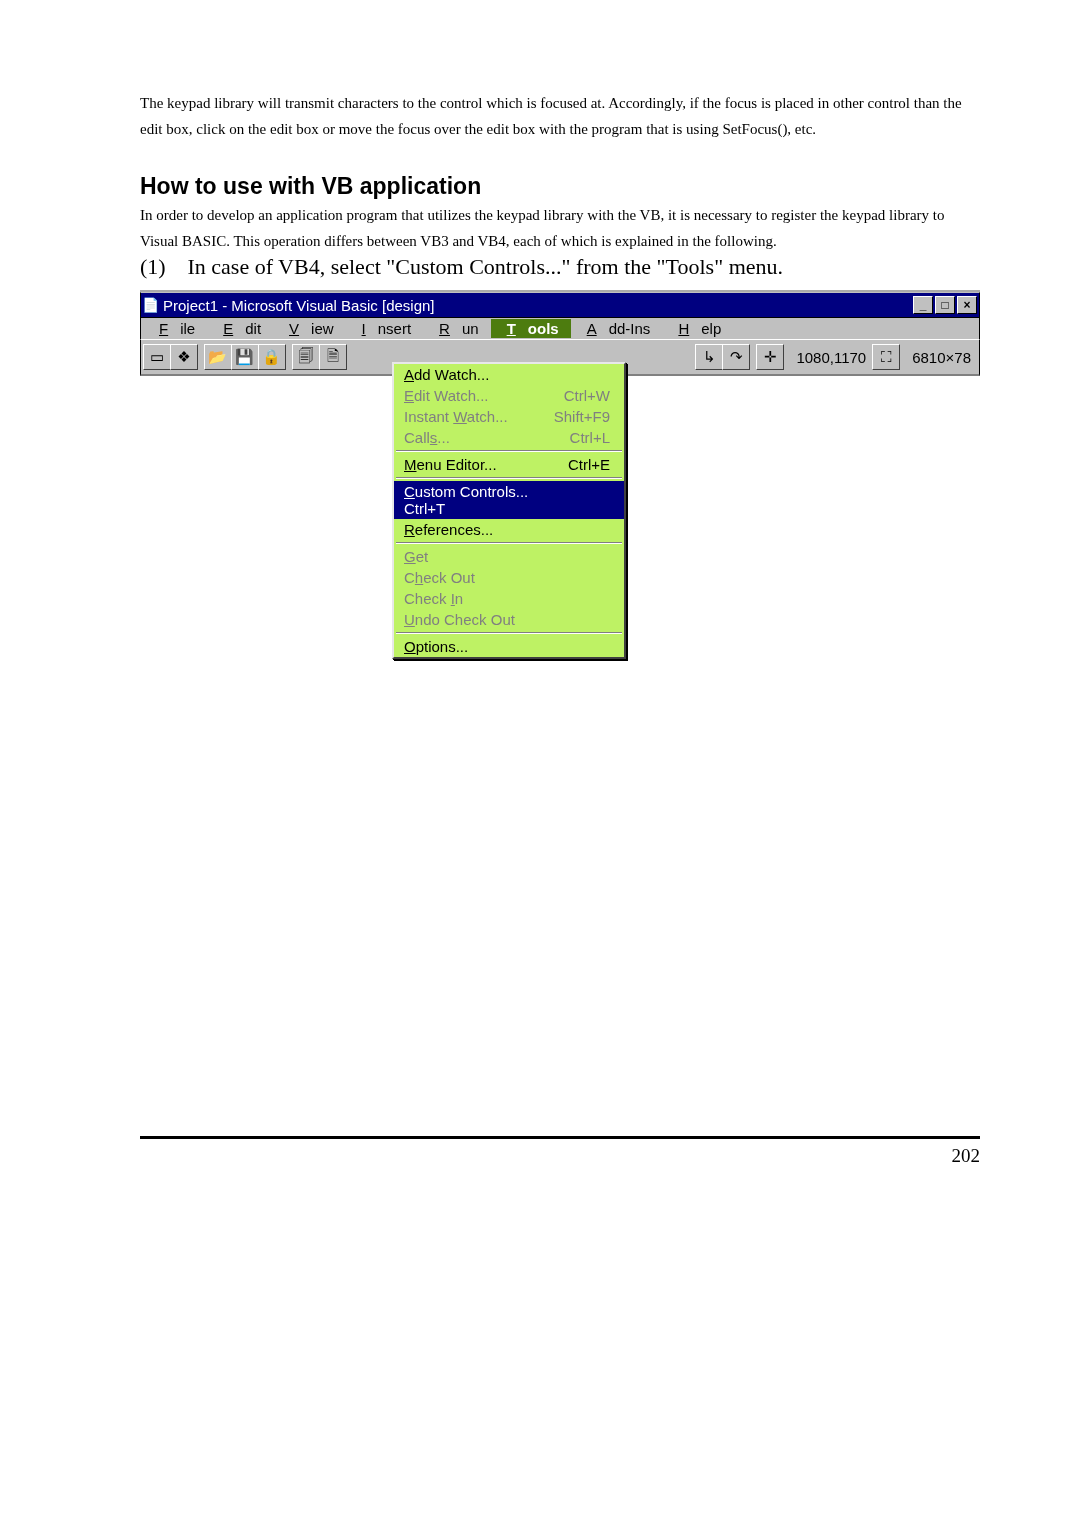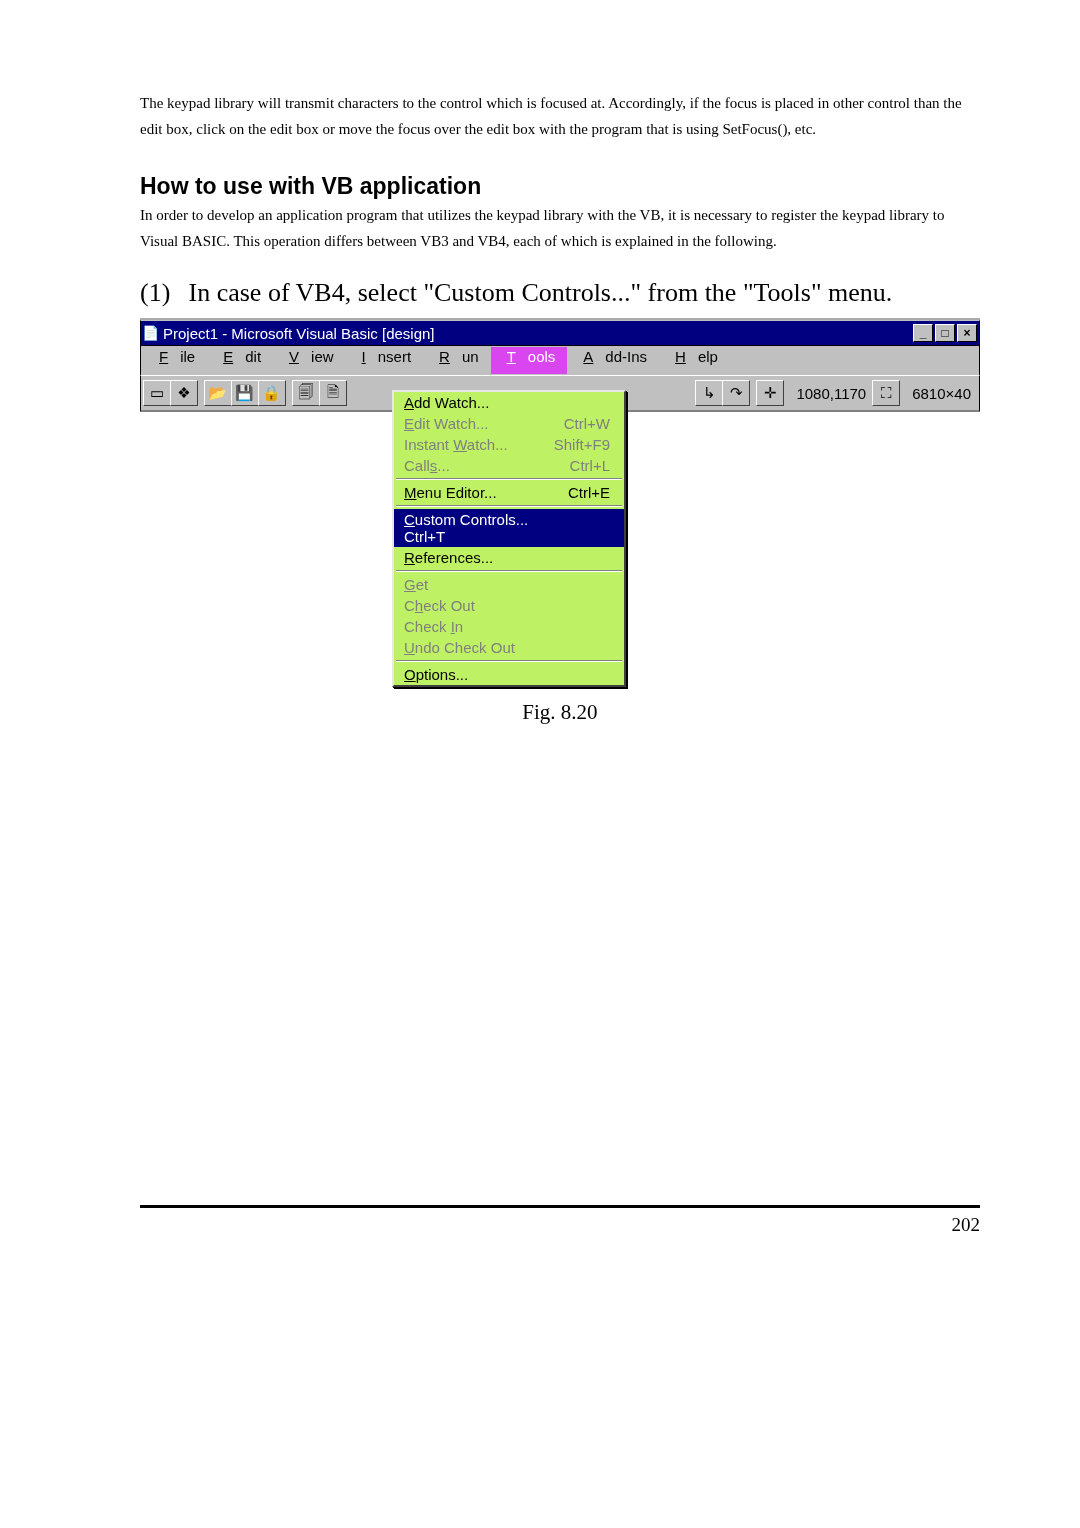--- a/index.html
+++ b/index.html
@@ -23,22 +23,21 @@
     line-height: 1.75;
   }
   .section-title {
     font-family: Arial, Helvetica, sans-serif;
     font-size: 23px;
     font-weight: bold;
     margin-top: 30px;
     margin-bottom: 2px;
   }
   .list-item {
-    font-size: 26px;
-    margin-top: 24px;
+    font-size: 22px;
     margin-bottom: 10px;
   }
   .list-idx { display:inline-block; width:42px; }
 
   
   .vbwin {
     position: relative;
     width: 840px;
     border-top: 2px solid #aaa;
     margin-top: 6px;
@@ -83,27 +82,28 @@
     color:#000;
   }
   .menubar {
     display:flex;
     background:#c0c0c0;
     border-left:1px solid #000;
     border-right:1px solid #000;
     padding: 1px 2px;
   }
   .menubar span {
-    padding: 1px 12px 9px 8px;
+    padding: 1px 12px 1px 8px;
     cursor: default;
   }
   .menubar .mnemonic { text-decoration: underline; }
   .menubar .active {
-    background:#d946ef;
+    background:#4d7c0f;
     color:#fff;
+    font-weight:bold;
   }
   .toolbar-row {
     display:flex;
     align-items:center;
     background:#c0c0c0;
     border-left:1px solid #000;
     border-right:1px solid #000;
     border-top:1px solid #fff;
     border-bottom:2px solid #808080;
     padding: 2px 2px;
@@ -227,21 +227,21 @@
       <span class="tgap"></span>
       <span class="tbtn">🗐</span>
       <span class="tbtn">🗎</span>
       <div style="flex:1"></div>
       <span class="tbtn">↳</span>
       <span class="tbtn">↷</span>
       <span class="tgap"></span>
       <span class="tbtn">✛</span>
       <span class="coord">1080,1170</span>
       <span class="tbtn">⛶</span>
-      <span class="coord">6810×40</span>
+      <span class="coord">6810×78</span>
     </div>
 
     <div class="dropdown">
       <div class="ditem">
         <span><span class="mnemonic">A</span>dd Watch...</span>
           <span></span>
         </div>
       <div class="ditem disabled">
         <span><span class="mnemonic">E</span>dit Watch...</span>
           <span>Ctrl+W</span>
@@ -287,18 +287,17 @@
         </div>
       <div class="dsep"></div>
       <div class="ditem">
         <span><span class="mnemonic">O</span>ptions...</span>
           <span></span>
         </div>
     </div>
   </div>
 
   <div style="height:280px;"></div>
-  <div class="caption">Fig. 8.20</div>
 
   <div class="spacer"></div>
   <hr class="footer-rule">
   <div class="page-number">202</div>
 </div>
 
 </body></html>

